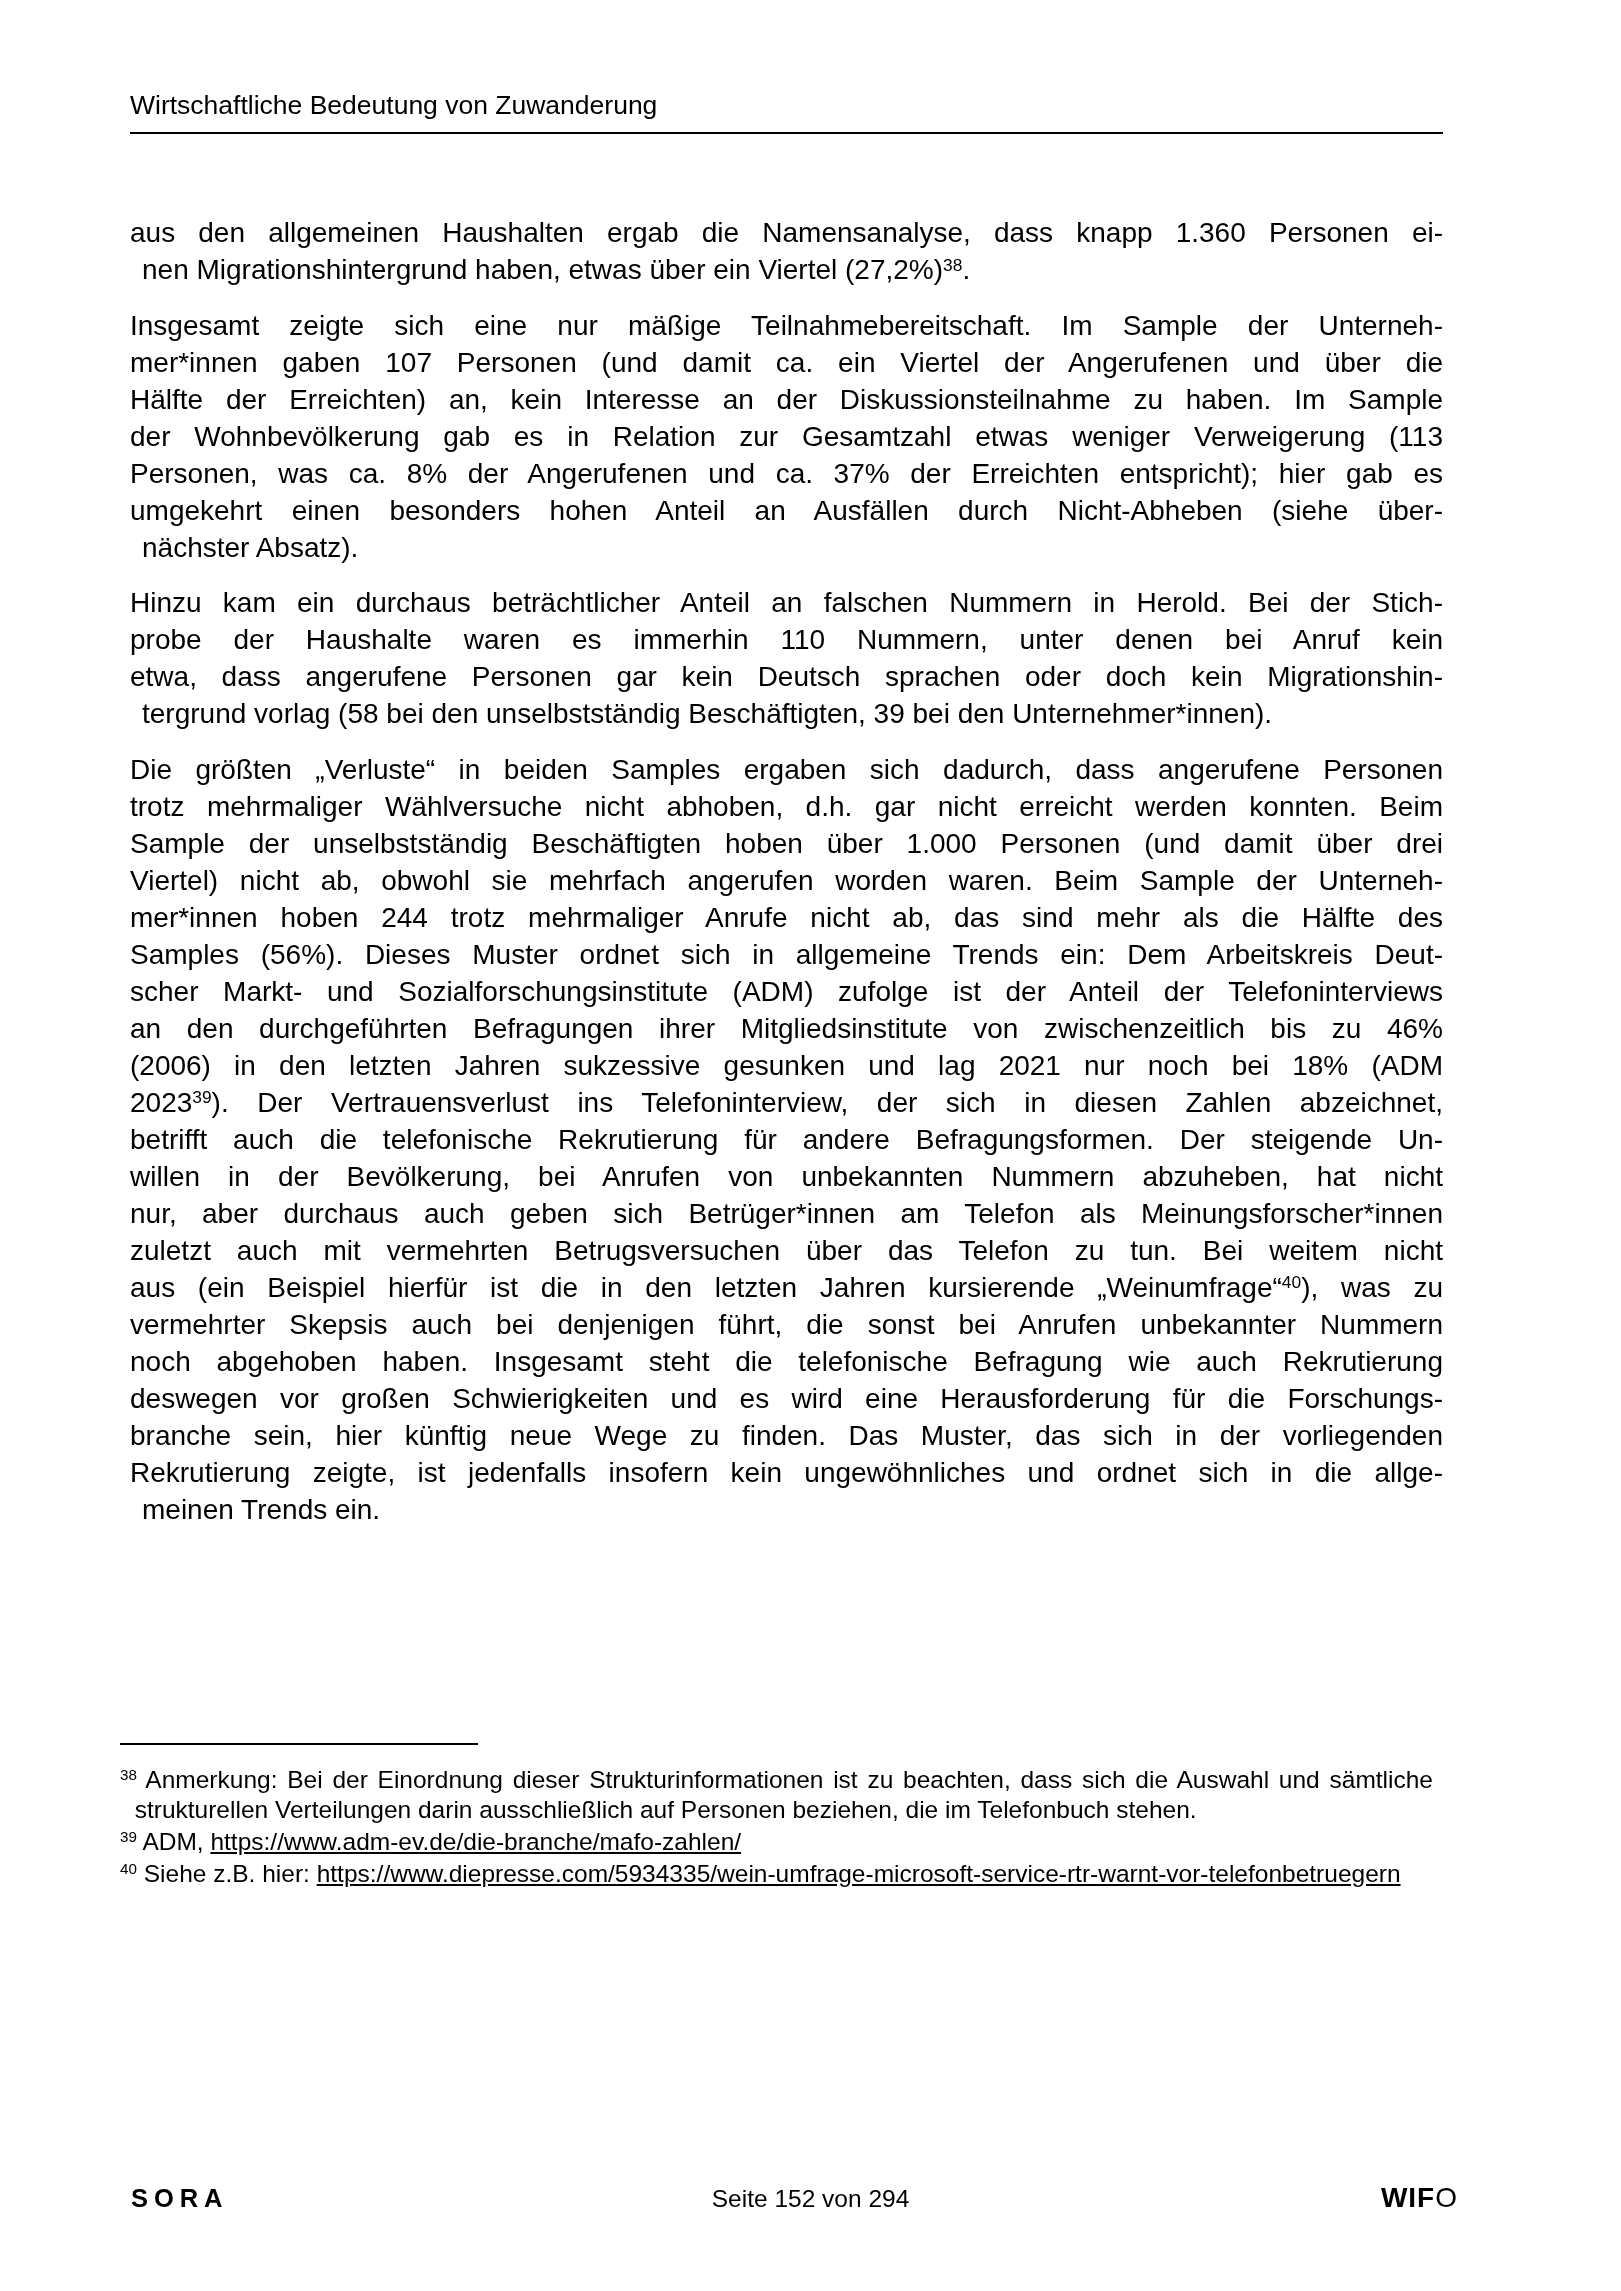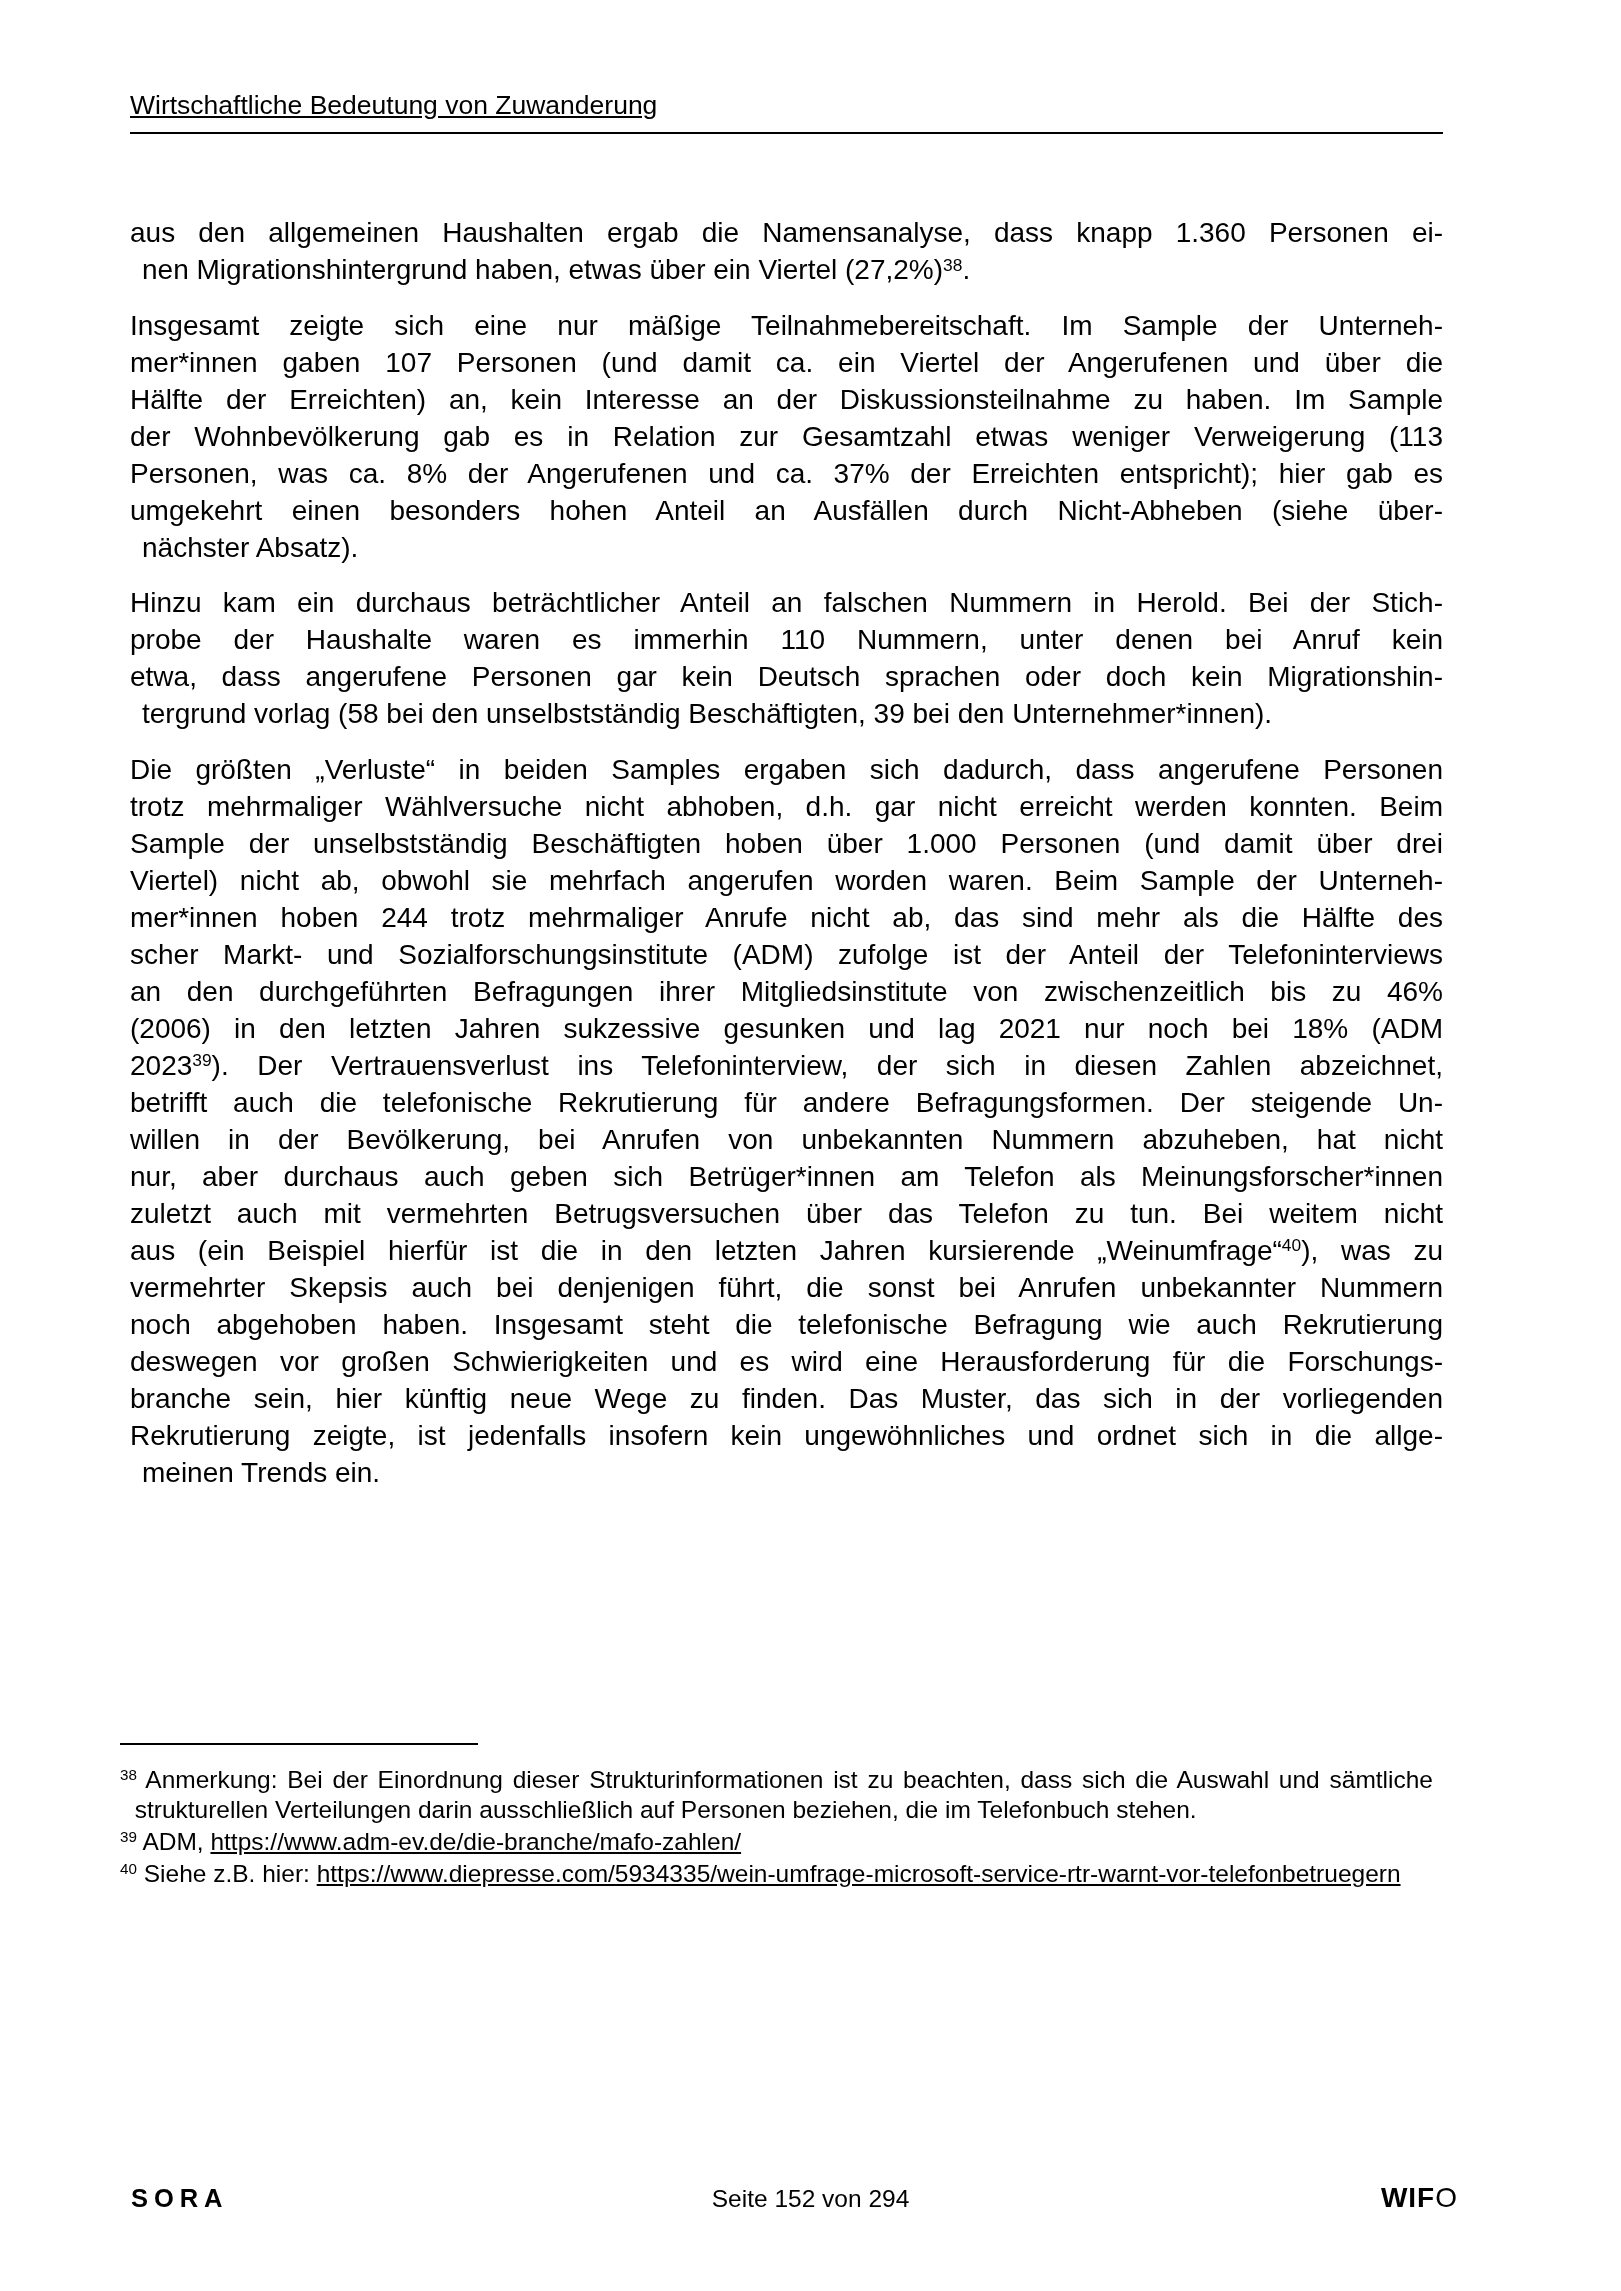--- a/index.html
+++ b/index.html
@@ -7,21 +7,21 @@
     position: relative;
     width: 1621px;
     height: 2292px;
     background: #ffffff;
     color: #000000;
     font-family: "Liberation Sans", "DejaVu Sans", sans-serif;
     overflow: hidden;
   }
 
   
-  .header { position: absolute; top: 90px; left: 130px; width: 1313px; text-decoration: underline; }
+  .header { position: absolute; top: 90px; left: 130px; width: 1313px; }
   .header-title { font-size: 26.5px; line-height: 31px; }
   .header-rule { margin-top: 10.8px; border-bottom: 2px solid #000; height: 0; }
 
   
   .bodytext { position: absolute; top: 214px; left: 130px; width: 1313px; }
   .para { margin: 0 0 18.6px 0; }
   .tline {
     font-size: 28px;
     line-height: 37px;
     text-align: justify;
@@ -97,20 +97,21 @@
         <div class="tline">probe der Haushalte waren es immerhin 110 Nummern, unter denen bei Anruf kein</div>
         <div class="tline">etwa, dass angerufene Personen gar kein Deutsch sprachen oder doch kein Migrationshin-</div>
         <div class="tline last">tergrund vorlag (58 bei den unselbstständig Beschäftigten, 39 bei den Unternehmer*innen).</div>
       </div>
       <div class="para">
         <div class="tline">Die größten „Verluste“ in beiden Samples ergaben sich dadurch, dass angerufene Personen</div>
         <div class="tline">trotz mehrmaliger Wählversuche nicht abhoben, d.h. gar nicht erreicht werden konnten. Beim</div>
         <div class="tline">Sample der unselbstständig Beschäftigten hoben über 1.000 Personen (und damit über drei</div>
         <div class="tline">Viertel) nicht ab, obwohl sie mehrfach angerufen worden waren. Beim Sample der Unterneh-</div>
         <div class="tline">mer*innen hoben 244 trotz mehrmaliger Anrufe nicht ab, das sind mehr als die Hälfte des</div>
+        <div class="tline">Samples (56%). Dieses Muster ordnet sich in allgemeine Trends ein: Dem Arbeitskreis Deut-</div>
         <div class="tline">scher Markt- und Sozialforschungsinstitute (ADM) zufolge ist der Anteil der Telefoninterviews</div>
         <div class="tline">an den durchgeführten Befragungen ihrer Mitgliedsinstitute von zwischenzeitlich bis zu 46%</div>
         <div class="tline">(2006) in den letzten Jahren sukzessive gesunken und lag 2021 nur noch bei 18% (ADM</div>
         <div class="tline">2023<sup class="fnref">39</sup>). Der Vertrauensverlust ins Telefoninterview, der sich in diesen Zahlen abzeichnet,</div>
         <div class="tline">betrifft auch die telefonische Rekrutierung für andere Befragungsformen. Der steigende Un-</div>
         <div class="tline">willen in der Bevölkerung, bei Anrufen von unbekannten Nummern abzuheben, hat nicht</div>
         <div class="tline">nur, aber durchaus auch geben sich Betrüger*innen am Telefon als Meinungsforscher*innen</div>
         <div class="tline">zuletzt auch mit vermehrten Betrugsversuchen über das Telefon zu tun. Bei weitem nicht</div>
         <div class="tline">aus (ein Beispiel hierfür ist die in den letzten Jahren kursierende „Weinumfrage“<sup class="fnref">40</sup>), was zu</div>
         <div class="tline">vermehrter Skepsis auch bei denjenigen führt, die sonst bei Anrufen unbekannter Nummern</div>

